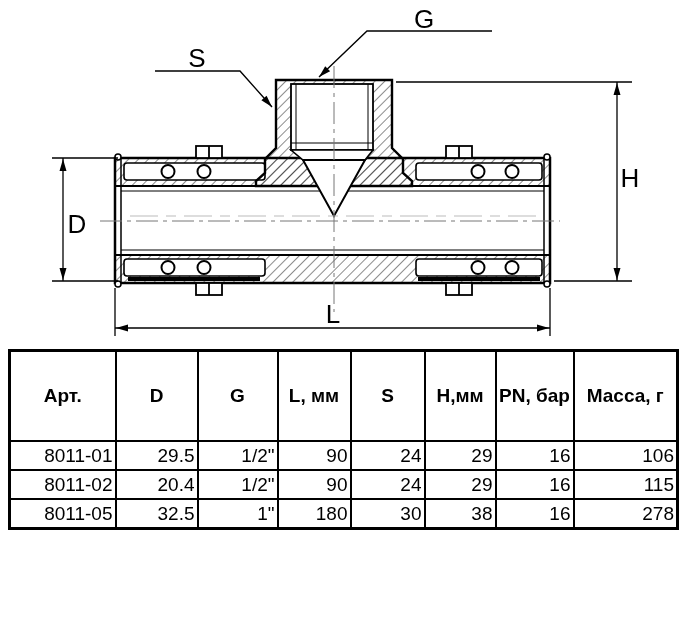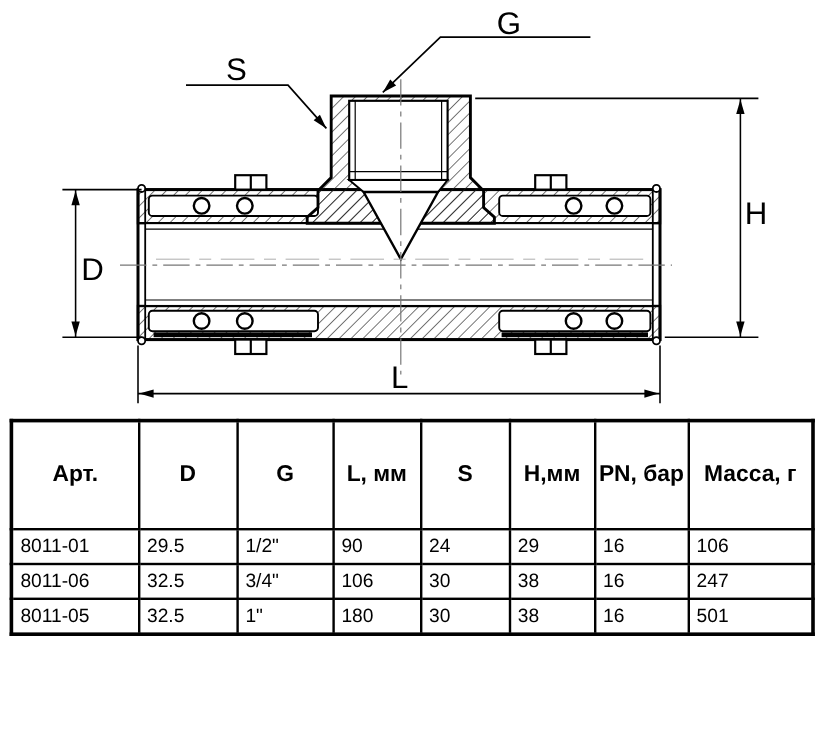--- a/index.html
+++ b/index.html
@@ -2,21 +2,21 @@
 <html><head>
 <meta charset="utf-8">
 <style>
   html,body{margin:0;padding:0;background:#ffffff;}
   body{width:684px;height:619px;font-family:"Liberation Sans",sans-serif;color:#000;}
   .drawing{display:block;}
   .dim-label{font-family:"Liberation Sans",sans-serif;font-size:26px;fill:#000;}
   table.spec{border-collapse:collapse;table-layout:fixed;width:668px;margin:2px 0 0 8px;border:3px solid #000;}
   table.spec th, table.spec td{border:2px solid #000;overflow:hidden;}
   table.spec th{font-weight:bold;font-size:19px;text-align:center;height:56px;line-height:1.12;padding:16px 2px;vertical-align:middle;}
-  table.spec td{font-size:16px;font-weight:normal;height:27px;padding:0 2px 0 6px;text-align:left;vertical-align:middle;white-space:nowrap;}
+  table.spec td{font-size:19px;font-weight:normal;height:27px;padding:0 2px 0 6px;text-align:right;vertical-align:middle;white-space:nowrap;}
 </style>
 </head>
 <body>
 
 <svg class="drawing" width="684" height="347" viewBox="0 0 684 347">
   <defs>
     <pattern id="h1" patternUnits="userSpaceOnUse" width="7" height="7" patternTransform="rotate(45)">
       <line x1="0" y1="0" x2="0" y2="7" stroke="#1a1a1a" stroke-width="1"></line>
     </pattern>
   </defs>
@@ -162,33 +162,33 @@
       <td>8011-01</td>
       <td>29.5</td>
       <td>1/2"</td>
       <td>90</td>
       <td>24</td>
       <td>29</td>
       <td>16</td>
       <td>106</td>
     </tr>
     <tr>
-      <td>8011-06</td>
-      <td>32.5</td>
-      <td>3/4"</td>
-      <td>106</td>
-      <td>30</td>
-      <td>38</td>
+      <td>8011-02</td>
+      <td>20.4</td>
+      <td>1/2"</td>
+      <td>90</td>
+      <td>24</td>
+      <td>29</td>
       <td>16</td>
-      <td>247</td>
+      <td>115</td>
     </tr>
     <tr>
       <td>8011-05</td>
       <td>32.5</td>
       <td>1"</td>
       <td>180</td>
       <td>30</td>
       <td>38</td>
       <td>16</td>
-      <td>501</td>
+      <td>278</td>
     </tr>
   </tbody>
 </table>
 
 </body></html>

